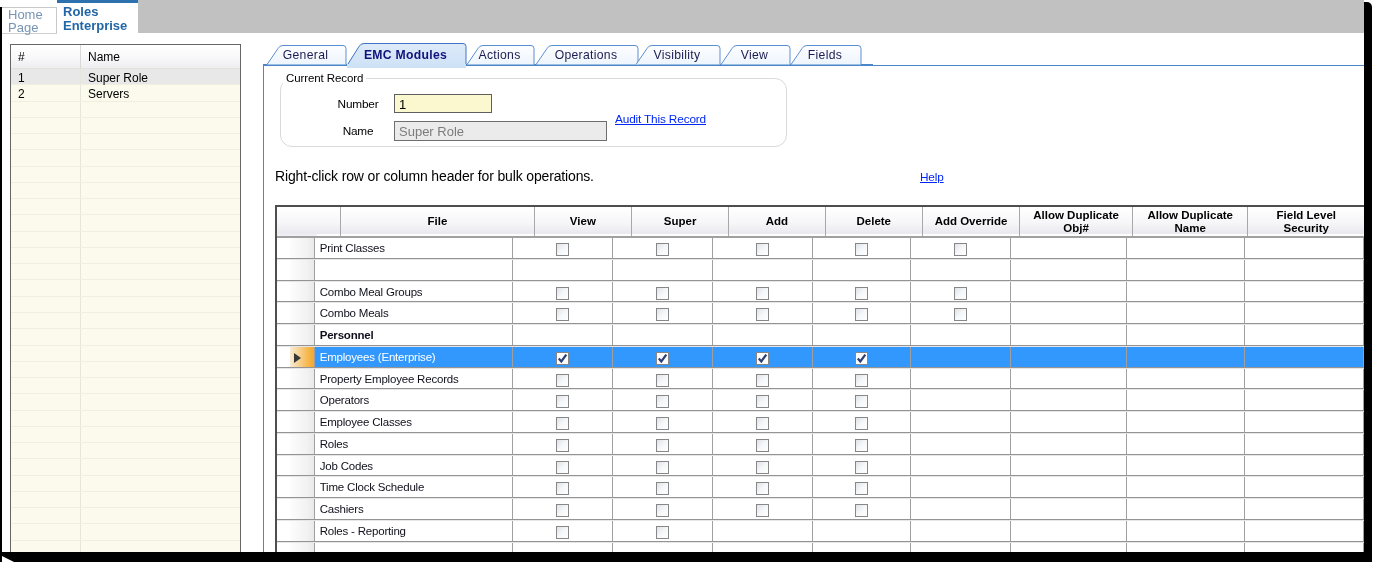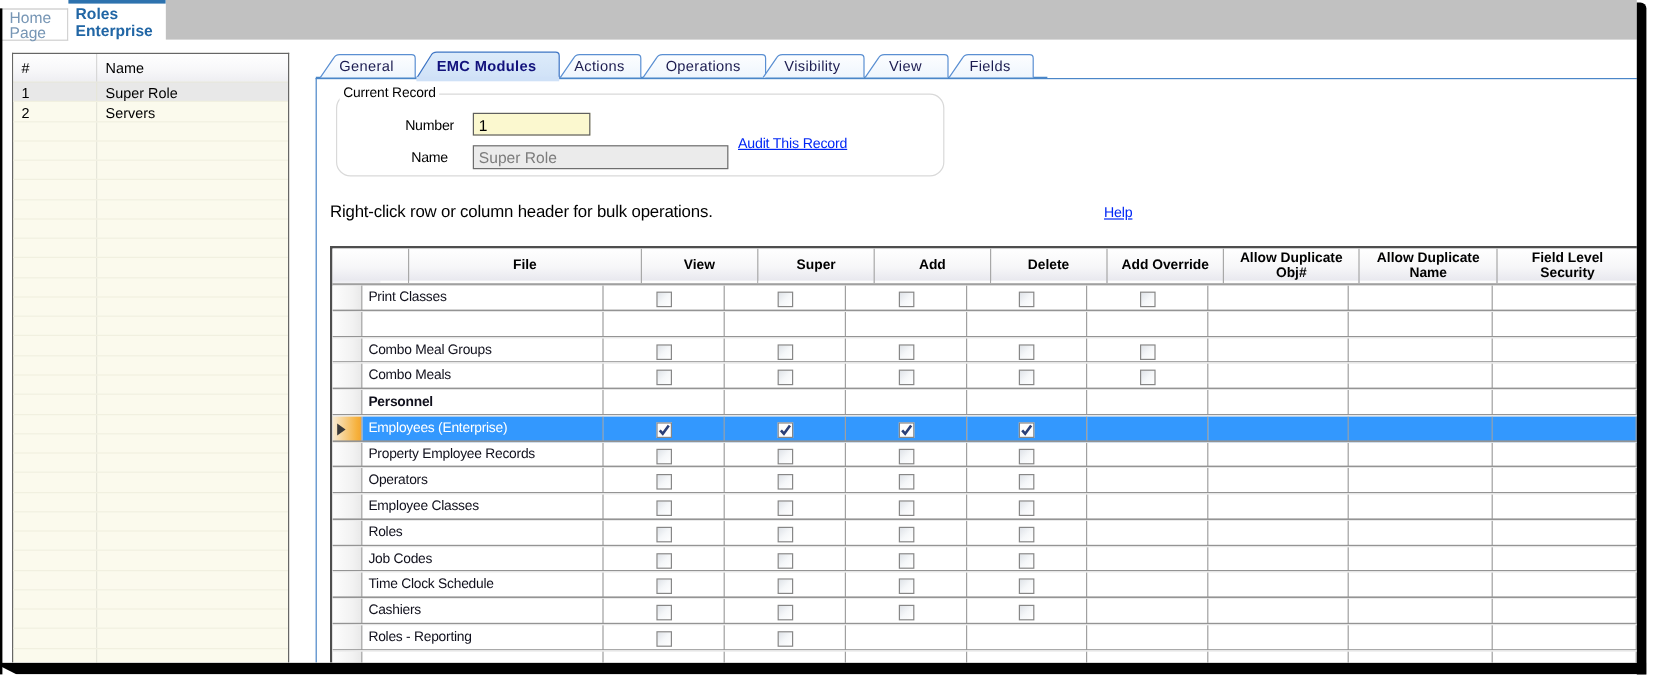--- a/index.html
+++ b/index.html
@@ -38,21 +38,21 @@
 #numin { position:absolute; left:394px; top:94px; width:98px; height:19px; background:#fbf8cf; border:1px solid #5f5f5f; font-size:13px; color:#000; padding:2px 0 0 4px; }
 #namein { position:absolute; left:394px; top:121px; width:213px; height:20px; background:#ebebeb; border:1px solid #6e6e6e; font-size:13px; color:#7c7c7c; padding:2px 0 0 4px; }
 .link { color:#0026f5; text-decoration:underline; font-size:11.8px; letter-spacing:-0.15px; position:absolute; }
 
 #note { position:absolute; left:275px; top:168px; font-size:14px; letter-spacing:-0.15px; color:#000; }
 
 
 #btab { position:absolute; left:275px; top:205px; width:1089px; height:347px; border-top:2px solid #4e4e4e; border-left:2px solid #4e4e4e; overflow:hidden; background:#fff; }
 #bhead { display:flex; height:31px; background:linear-gradient(#ffffff,#f6f6f8 55%,#e9e9ef 90%,#f2f2f5); border-bottom:2px solid #a0a0a0;padding-left:40px; }
 #bhead .hc { border-right:1px solid #a8a8a8; font-size:11.5px; font-weight:bold; color:#000; text-align:center; display:flex; align-items:center; justify-content:center; line-height:13px; box-shadow:inset 0 -2px 0 #fdfdfd; }
-.trow { display:flex; height:21.75px; background:#fff; position:relative; }
+.trow { display:flex; height:21.75px; background:#fff; position:relative;padding-left:13px; }
 .trow::after { content:""; position:absolute; left:0; right:0; bottom:0; height:2px; background:linear-gradient(#949494 50%,#e6e6e6 50%); z-index:2; }
 .trow .c { border-right:1px solid #a0a0a0; height:100%; }
 .sc { width:25px; background:linear-gradient(to right,#fdfdfd,#f2f2f2 70%,#e9e9e9); border-right:1px solid #a0a0a0; position:relative; }
 .fc { width:201px; font-size:11.5px; letter-spacing:-0.2px; color:#10101c; padding:4px 0 0 5px; white-space:nowrap; overflow:hidden; }
 .cc { display:flex; align-items:flex-start; justify-content:center; }
 .cc .cb { margin-top:5px; }
 .w0,.w1,.w4 { width:101px; } .w2 { width:101px; } .w3 { width:100px; }
 .a1 { width:117px; } .a2 { width:120px; } .a3 { width:120px; border-right:none; }
 .cb { width:13px; height:13px; border:1px solid #878787; background:linear-gradient(135deg,#dfe3e8,#f5f7f9 50%,#ffffff); display:inline-block; }
 .cb.chk { background:#fdfdfd; position:relative; }

